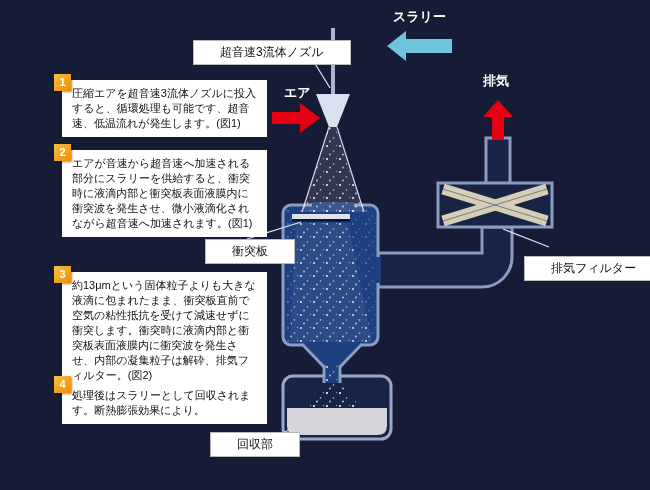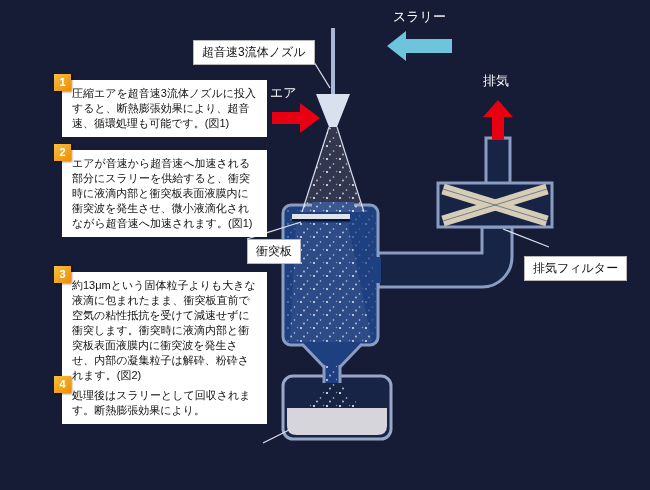--- a/index.html
+++ b/index.html
@@ -16,24 +16,24 @@
   }
   .step p{margin:0;}
   .badge{
     position:absolute;left:-8px;top:-6px;width:17px;height:17px;
     background:linear-gradient(135deg,#f8c044,#ee8c00);
     color:#ffffff;font-weight:bold;font-size:11px;text-align:center;
     line-height:17px;box-shadow:1px 1px 2px rgba(0,0,0,.45);
   }
   .tag{
     position:absolute;background:#ffffff;color:#111111;font-size:12px;
-    padding:3px 8px;border:1px solid #b9b9b9;white-space:nowrap;z-index:3;
+    padding:3px 26px;border:1px solid #b9b9b9;white-space:nowrap;z-index:3;
   }
   .flow-label{
-    position:absolute;color:#ffffff;font-weight:normal;font-size:13px;
+    position:absolute;color:#ffffff;font-weight:bold;font-size:13px;
     white-space:nowrap;z-index:3;
   }
 </style>
 </head>
 <body>
 
 <div class="stage">
 
   <svg width="650" height="490" viewBox="0 0 650 490">
     <defs>
@@ -110,36 +110,37 @@
     <g stroke="#d7dce8" stroke-width="1.3">
       <line x1="314" y1="62" x2="330" y2="88"></line>
       <line x1="247" y1="239" x2="301" y2="222"></line>
       <line x1="549" y1="247" x2="503" y2="229"></line>
       <line x1="263" y1="443" x2="291" y2="429"></line>
     </g>
   </svg>
 
   <div class="step" style="left:62px;top:80px;">
     <span class="badge">1</span>
-    <p>圧縮エアを超音速3流体ノズルに投入すると、断熱膨張効果により、超音速、循環処理も可能です。(図1)</p>
+    <p>圧縮エアを超音速3流体ノズルに投入すると、循環処理も可能です、超音速、低温流れが発生します。(図1)</p>
   </div>
   <div class="step" style="left:62px;top:150px;">
     <span class="badge">2</span>
     <p>エアが音速から超音速へ加速される部分にスラリーを供給すると、衝突時に液滴内部と衝突板表面液膜内に衝突波を発生させ、微小液滴化されながら超音速へ加速されます。(図1)</p>
   </div>
   <div class="step" style="left:62px;top:272px;">
     <span class="badge">3</span>
-    <p>約13μmという固体粒子よりも大きな液滴に包まれたまま、衝突板直前で空気の粘性抵抗を受けて減速せずに衝突します。衝突時に液滴内部と衝突板表面液膜内に衝突波を発生させ、内部の凝集粒子は解砕、粉砕されます。(図2)</p>
+    <p>約13μmという固体粒子よりも大きな液滴に包まれたまま、衝突板直前で空気の粘性抵抗を受けて減速せずに衝突します。衝突時に液滴内部と衝突板表面液膜内に衝突波を発生させ、内部の凝集粒子は解砕、排気フィルター。(図2)</p>
   </div>
   <div class="step" style="left:62px;top:382px;">
     <span class="badge">4</span>
     <p>処理後はスラリーとして回収されます。断熱膨張効果により。</p>
   </div>
 
   <div class="tag" style="left:193px;top:40px;">超音速3流体ノズル</div>
-  <div class="tag" style="left:205px;top:239px;margin-left:42px;">衝突板</div>
+  <div class="tag" style="left:205px;top:239px;">衝突板</div>
   <div class="tag" style="left:524px;top:256px;">排気フィルター</div>
+  <div class="tag" style="left:210px;top:432px;">回収部</div>
 
   <div class="flow-label" style="left:393px;top:8px;">スラリー</div>
-  <div class="flow-label" style="left:270px;top:84px;">エア</div>
+  <div class="flow-label" style="left:284px;top:84px;">エア</div>
   <div class="flow-label" style="left:483px;top:72px;">排気</div>
 
 </div>
 
 </body></html>

